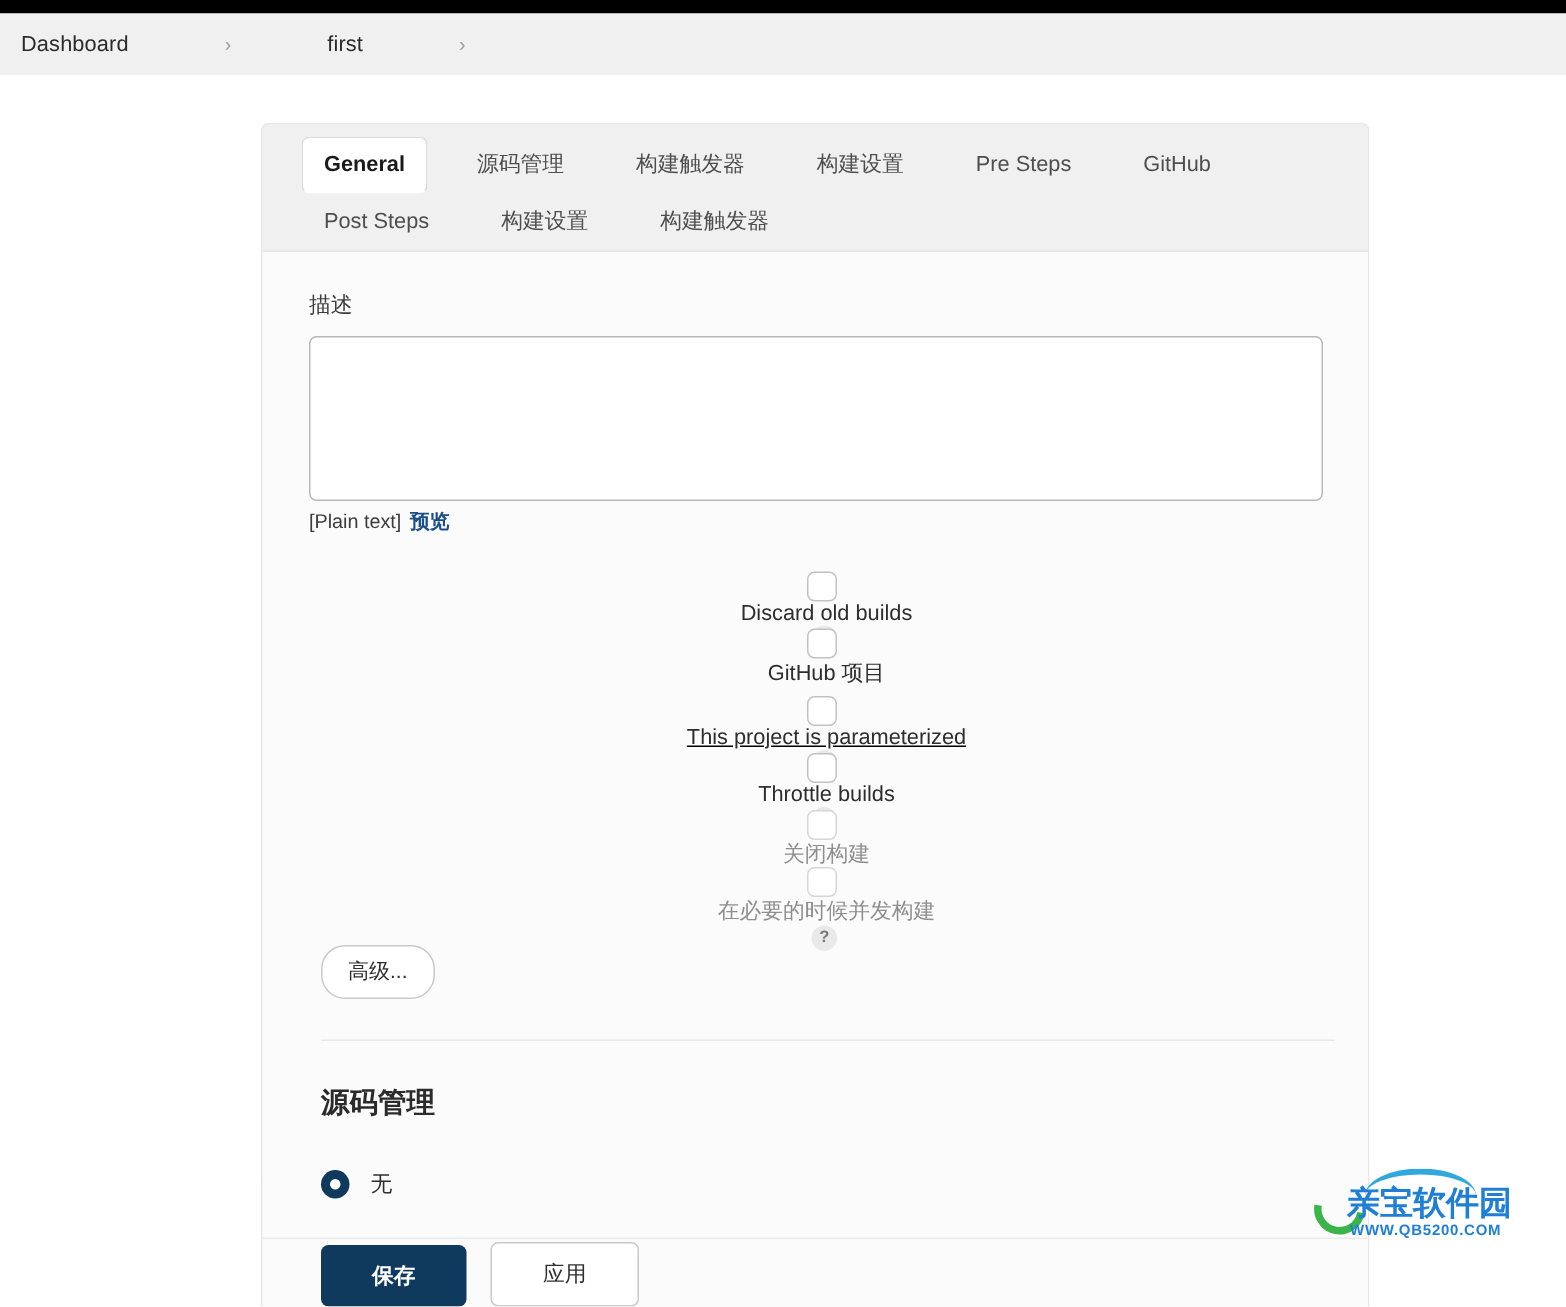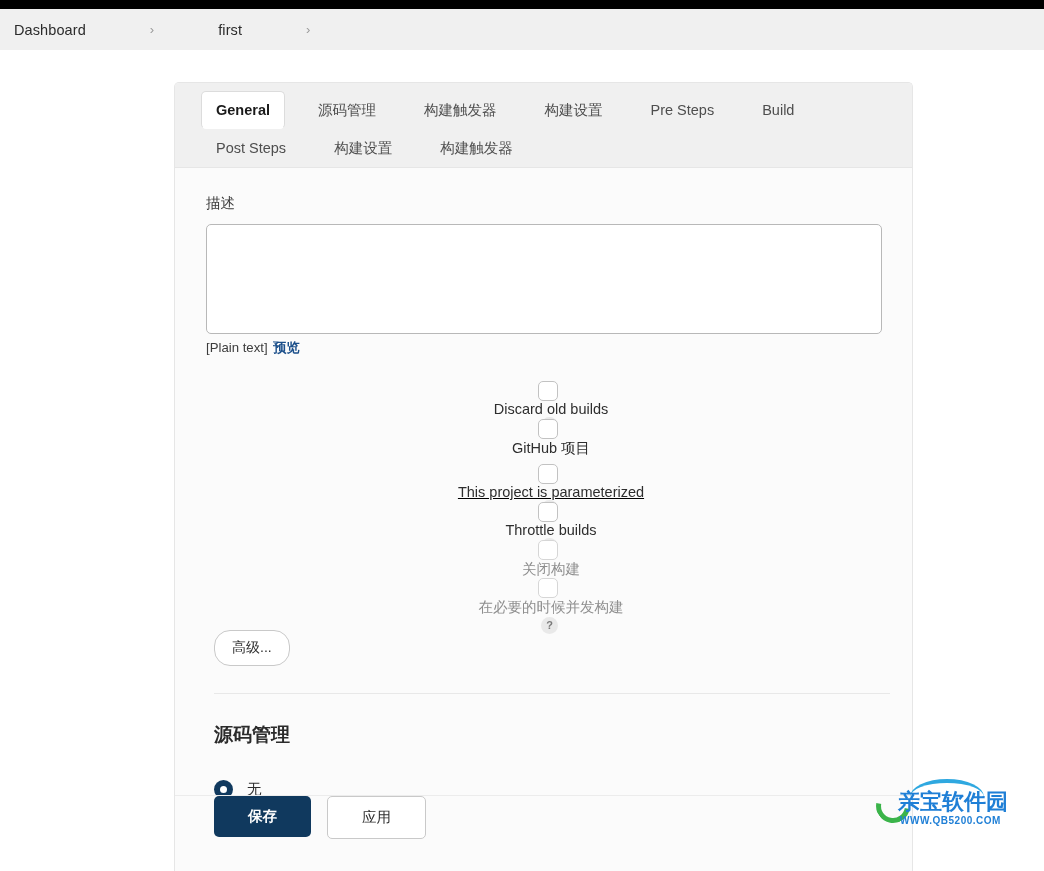--- a/index.html
+++ b/index.html
@@ -231,25 +231,25 @@
     background: #ffffff;
   }
   #scm-row .check-label { margin-left: 14px; }
 
   
   #bottom-bar {
     position: absolute;
     left: 0;
     bottom: 0;
     width: 737px;
-    height: 76px;
+    height: 46px;
     background: #fbfbfb;
     border-top: 1px solid #ececec;
     display: flex;
-    align-items: flex-start;
+    align-items: flex-end;
     padding-left: 39px;
   }
   #save-button {
     background: #10395e;
     color: #ffffff;
     font-size: 14.5px;
     font-weight: bold;
     border: none;
     border-radius: 5px;
     padding: 11px 34px;
@@ -329,21 +329,21 @@
 <div id="page-canvas">
 
   <div id="config-panel">
 
     <div id="tab-bar">
       <div class="tab active">General</div>
       <div class="tab">源码管理</div>
       <div class="tab">构建触发器</div>
       <div class="tab">构建设置</div>
       <div class="tab">Pre Steps</div>
-      <div class="tab">Build</div>
+      <div class="tab">GitHub</div>
       <div class="tab">Post Steps</div>
       <div class="tab">构建设置</div>
       <div class="tab">构建触发器</div>
     </div>
 
     <div id="form-body">
 
       <div class="field-label">描述</div>
       <textarea id="description-textarea" placeholder="" style=""></textarea>
 

